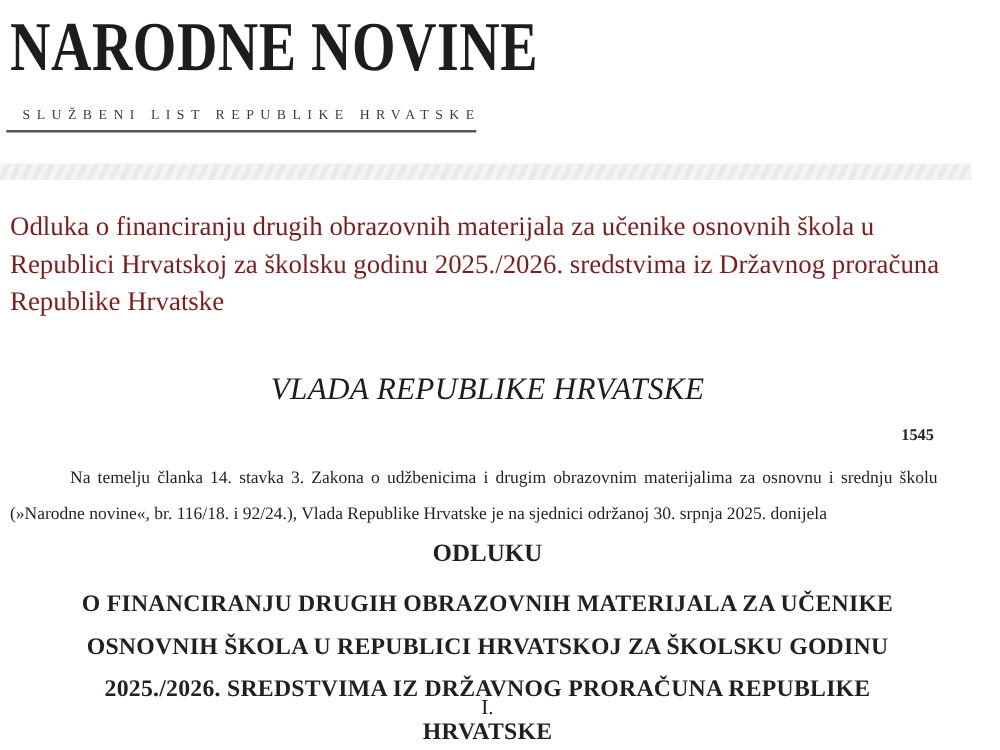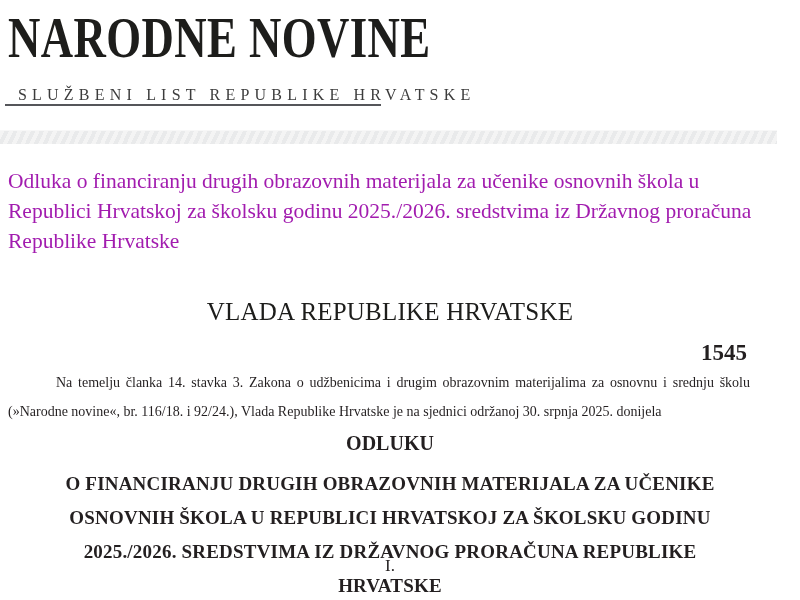--- a/index.html
+++ b/index.html
@@ -8,46 +8,47 @@
 
   .masthead-title{
     position:absolute; left:8px; top:8px;
     font-size:56px; font-weight:bold; color:#1d1d1b;
     white-space:nowrap; line-height:1.1;
     transform:scaleX(0.80); transform-origin:left center;
     letter-spacing:0.5px;
   }
   .masthead-sub{
     position:absolute; left:18px; top:86px;
-    font-size:16px; color:#3c3c3c;
+    font-size:11px; color:#3c3c3c;
     letter-spacing:5.2px; white-space:nowrap;
   }
   .masthead-rule{
     position:absolute; left:5px; top:104px;
     width:376px; height:2px; background:#55565a;
   }
   .band{
     position:absolute; left:0; top:130px;
     width:777px; height:14px;
     background:repeating-linear-gradient(115deg,#f4f4f4 0 4px,#e9eaeb 4px 8px);
     border-top:1px solid #f7f7f7;
   }
   .article-title{
     position:absolute; left:8px; top:166px; width:756px;
     font-size:21.5px; line-height:30px;
-    color:#a21caf; cursor:pointer;
+    color:#7f1d1d; cursor:pointer;
   }
   .gov-heading{
     position:absolute; left:0; top:298px; width:780px;
     text-align:center; font-size:25px; color:#1d1d1b;
     letter-spacing:0.2px;
+    font-style:italic;
   }
   .act-number{
     position:absolute; top:340px; right:53px;
-    font-size:23px; font-weight:bold;
+    font-size:13px; font-weight:bold;
   }
   .preamble{
     position:absolute; left:8px; top:368px; width:742px;
     font-size:14px; line-height:29px;
     text-align:justify; text-indent:48px;
   }
   .act-type{
     position:absolute; left:0; top:432px; width:780px;
     text-align:center; font-size:20px; font-weight:bold;
   }

